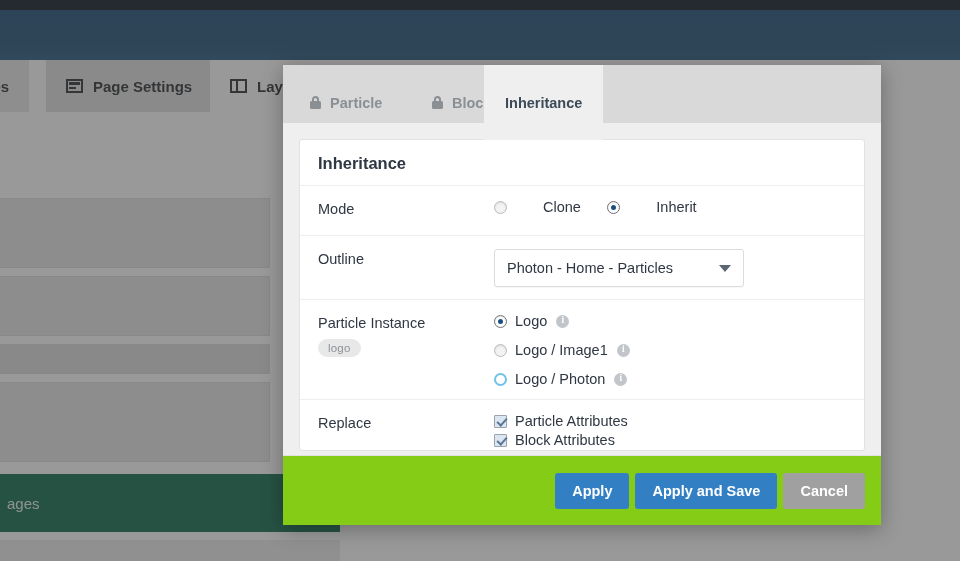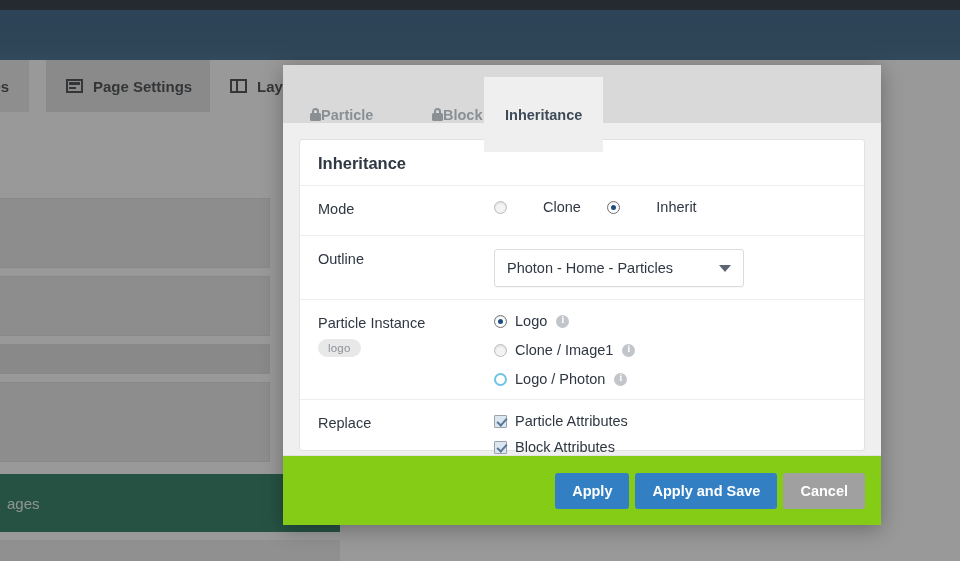--- a/index.html
+++ b/index.html
@@ -147,24 +147,25 @@
 
   
   #modal-tabs {
     position: relative;
     height: 58px;
     background: #d9d9d9;
     flex: 0 0 auto;
   }
   .mtab {
     position: absolute;
-    top: 12px;
+    top: 0;
     height: 75px;
     display: flex;
     align-items: center;
+    gap: 9px;
     padding: 0 21px;
     font-size: 14.5px;
     font-weight: bold;
     color: #8a8f94;
     cursor: pointer;
     white-space: nowrap;
   }
   .mtab.t-particle { left: 6px; }
   .mtab.t-block    { left: 128px; }
   .mtab.t-inherit  {
@@ -330,21 +331,21 @@
   .chev {
     width: 0; height: 0;
     border-left: 6px solid transparent;
     border-right: 6px solid transparent;
     border-top: 7px solid #5c6670;
     flex: 0 0 auto;
     margin-left: 6px;
   }
 
   
-  .check-stack { display: flex; align-items: center; margin-bottom: 10px; cursor: pointer; }
+  .check-stack { display: flex; align-items: center; margin-bottom: 3px; cursor: pointer; }
   .check-stack:last-child { margin-bottom: 0; }
 
   .checkbox {
     width: 13px; height: 13px;
     flex: 0 0 auto;
     margin-right: 8px;
     border: 1px solid #9aa2ab;
     background: #ffffff;
     position: relative;
     border-radius: 1px;
@@ -484,21 +485,21 @@
             <span class="badge">logo</span>
           </div>
           <div class="fcontrol">
             <label class="radio-stack">
               <span class="radio checked"></span>
               <span class="radio-label">Logo</span>
               <span class="info-icon">i</span>
             </label>
             <label class="radio-stack">
               <span class="radio"></span>
-              <span class="radio-label">Clone / Image1</span>
+              <span class="radio-label">Logo / Image1</span>
               <span class="info-icon">i</span>
             </label>
             <label class="radio-stack">
               <span class="radio hovered"></span>
               <span class="radio-label">Logo / Photon</span>
               <span class="info-icon">i</span>
             </label>
           </div>
         </div>
 

